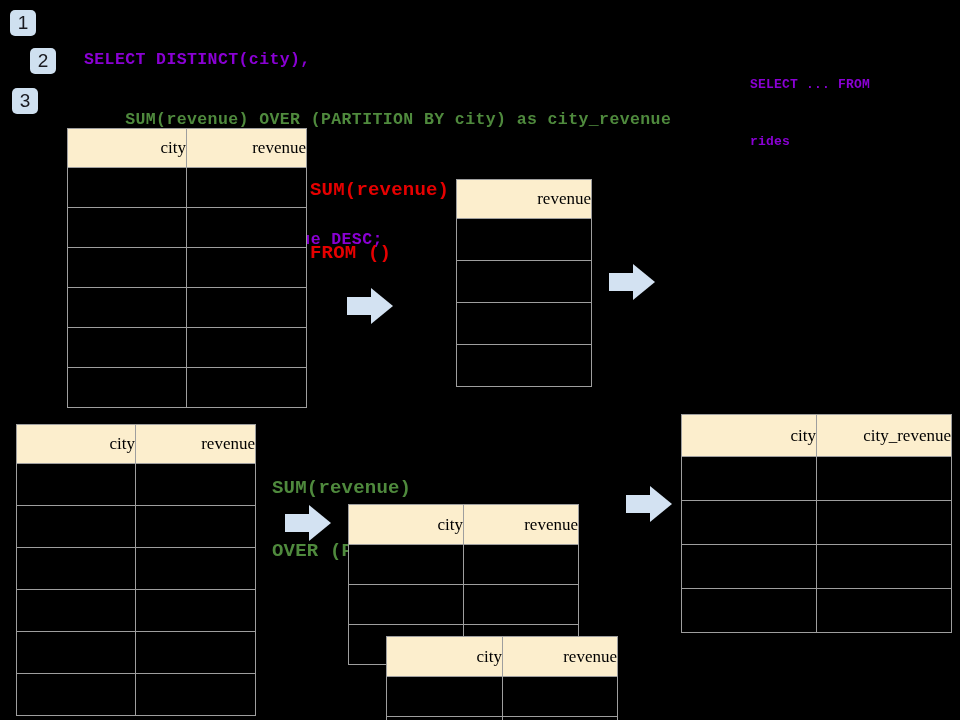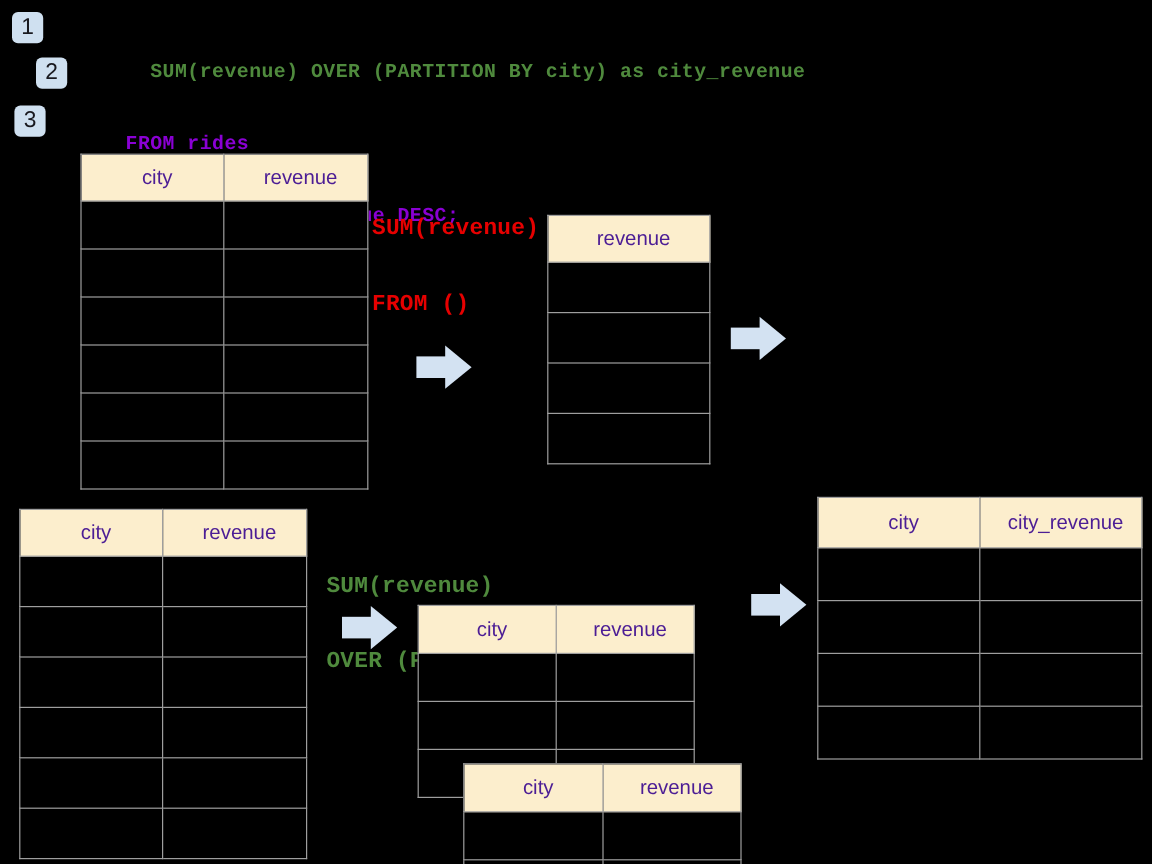--- a/index.html
+++ b/index.html
@@ -67,25 +67,25 @@
     background: #000000;
   }
   .tbl td {
     border: 1px solid #9e9e9e;
     background: #000000;
     padding: 0;
   }
   .tbl th {
     border: 1px solid #9e9e9e;
     background: #fceecd;
-    color: #4c1d95;
-    font-family: Liberation Sans, sans-serif;
+    color: #000000;
+    font-family: Liberation Serif, serif;
     font-weight: normal;
     font-size: 17px;
-    text-align: center;
+    text-align: right;
     padding: 0 0 0 8px;
   }
 
   
   .arrow {
     position: absolute;
     background: #d3e2f2;
   }
   .arrow .shaft {
     position: absolute;
@@ -106,25 +106,30 @@
 </head>
 <body>
 
 <div id="stage">
 
   <div class="badge" style="left:10px;  top:10px;">1</div>
   <div class="badge" style="left:30px;  top:48px;">2</div>
   <div class="badge" style="left:12px;  top:88px;">3</div>
 
   <div class="sql" style="left:84px; top:12px;">
+    <div class="sql-line c-violet">SELECT DISTINCT(city),</div>
     <div class="sql-line c-green">    SUM(revenue) OVER (PARTITION BY city) as city_revenue</div>
     <div class="sql-line c-violet">  FROM rides</div>
     <div class="sql-line c-violet">  ORDER by city_revenue DESC;</div>
   </div>
 
+  <div class="annot small c-violet" style="left:750px; top:37px;">
+    <div>SELECT ... FROM</div>
+    <div>rides</div>
+  </div>
 
   <div class="annot c-red" style="left:310px; top:138px;">
     <div>SUM(revenue)</div>
     <div>FROM ()</div>
   </div>
 
   <div class="annot c-green" style="left:272px; top:436px;">
     <div>SUM(revenue)</div>
     <div>OVER (PARTITION</div>
   </div>

